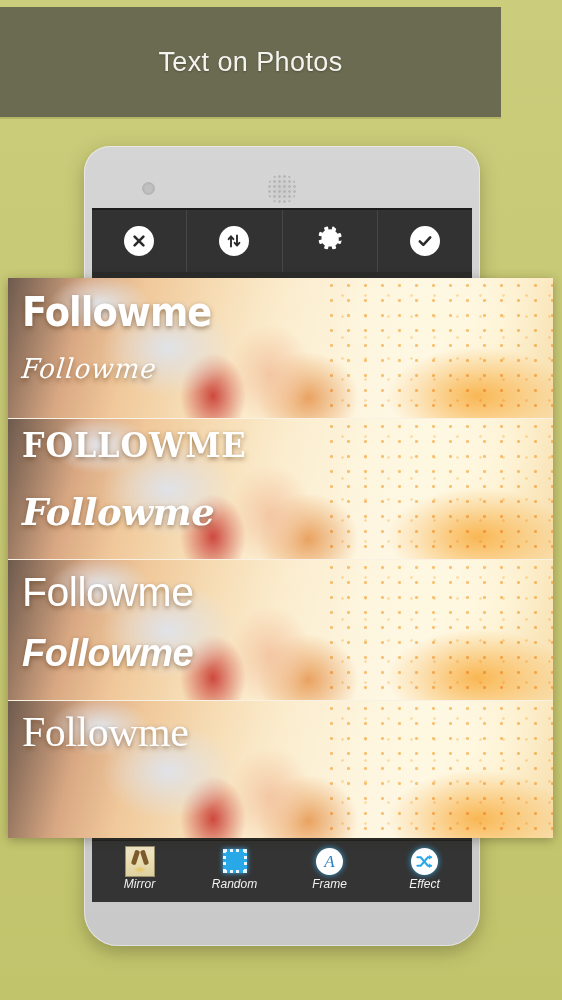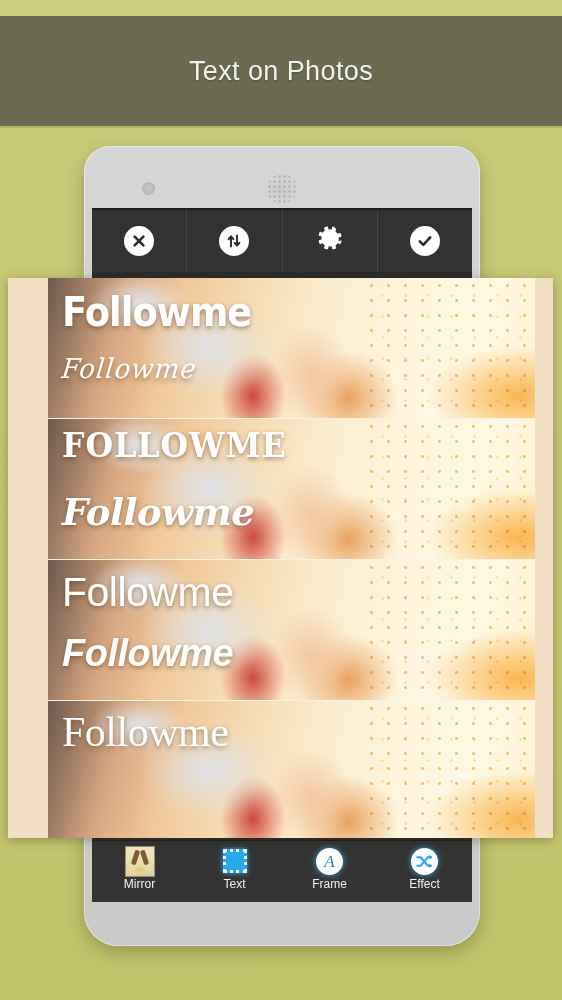--- a/index.html
+++ b/index.html
@@ -5,21 +5,21 @@
   html,body{margin:0;padding:0;}
   body{
     width:562px;height:1000px;overflow:hidden;position:relative;
     background:#c8c977;
     font-family:"Liberation Sans", sans-serif;
   }
 
   
   #app{position:absolute;inset:0;background:linear-gradient(180deg,#cccd7c 0%,#c6c771 55%,#c2c46c 100%);}
   #header{
-    position:absolute;left:0;top:16px;width:562px;height:110px;
+    position:absolute;left:0;top:7px;width:501px;height:110px;
     background:#6a6b50;
     border-bottom:2px solid #b4b566;
     display:flex;align-items:center;justify-content:center;
   }
   #header-title{
     color:#f4f4ef;font-size:27px;letter-spacing:.4px;font-weight:400;
     text-shadow:0 1px 2px rgba(0,0,0,.25);
   }
 
   
@@ -64,23 +64,22 @@
   .circ-icon svg{display:block;}
 
   
   #photo-panel{
     position:absolute;left:8px;top:278px;width:545px;height:560px;
     background:#f2dfc4;
     box-shadow:0 2px 10px rgba(40,40,20,.35);
     overflow:hidden;
   }
   .photo-seg{
-    position:relative;width:487px;height:140px;overflow:hidden;
+    position:relative;width:545px;height:140px;overflow:hidden;
     border-bottom:1px solid rgba(255,255,255,.55);
-    margin-left:40px;
   }
   .photo-seg:last-child{border-bottom:none;}
   .photo-img{
     position:absolute;left:0;top:0;width:545px;height:140px;
     
     background:
       radial-gradient(ellipse 70px 40px at 92px 26px, rgba(226,232,240,.95), rgba(226,232,240,0) 72%),
       radial-gradient(ellipse 95px 70px at 160px 70px, rgba(222,228,238,.92), rgba(222,228,238,0) 70%),
       radial-gradient(ellipse 46px 60px at 205px 118px, rgba(198,46,40,.85), rgba(198,46,40,0) 72%),
       radial-gradient(ellipse 60px 72px at 262px 96px, rgba(243,196,160,.92), rgba(243,196,160,0) 70%),
@@ -124,21 +123,21 @@
     letter-spacing:-.5px;}
 
   
   #bottombar{
     position:absolute;left:0;bottom:0;width:380px;height:62px;
     background:#343434;display:flex;align-items:flex-start;justify-content:space-around;
     padding-top:5px;box-sizing:border-box;border-top:1px solid #1f1f1f;
   }
   .toolitem{width:60px;display:flex;flex-direction:column;align-items:center;gap:2px;}
   .tool-ico{width:30px;height:30px;display:flex;align-items:center;justify-content:center;}
-  .tool-label{color:#f2f2f2;font-size:12px;line-height:1;}
+  .tool-label{color:#f2f2f2;font-size:12px;line-height:1;font-style:italic;}
 
   .thumb-mirror{
     width:29px;height:29px;border:1px solid #9b8f6a;
     background:
       radial-gradient(ellipse 9px 5px at 50% 78%, rgba(228,196,92,.95), rgba(228,196,92,0) 70%),
       linear-gradient(180deg,#f0e7c8 0%,#e8dcb0 55%,#ded0a0 100%);
     position:relative;overflow:hidden;
   }
   .thumb-mirror::before,.thumb-mirror::after{
     content:"";position:absolute;top:3px;width:5px;height:15px;background:#7d5a2c;
@@ -217,21 +216,21 @@
             <span class="thumb-mirror"></span>
           </span>
           <span class="tool-label">Mirror</span>
         </div>
 
 
         <div class="toolitem">
           <span class="tool-ico">
             <span class="frame-sq"></span>
           </span>
-          <span class="tool-label">Text</span>
+          <span class="tool-label">Random</span>
         </div>
 
 
         <div class="toolitem">
           <span class="tool-ico">
             <span class="circ-white">
                 <span class="letter-A">A</span>
               </span>
           </span>
           <span class="tool-label">Frame</span>

